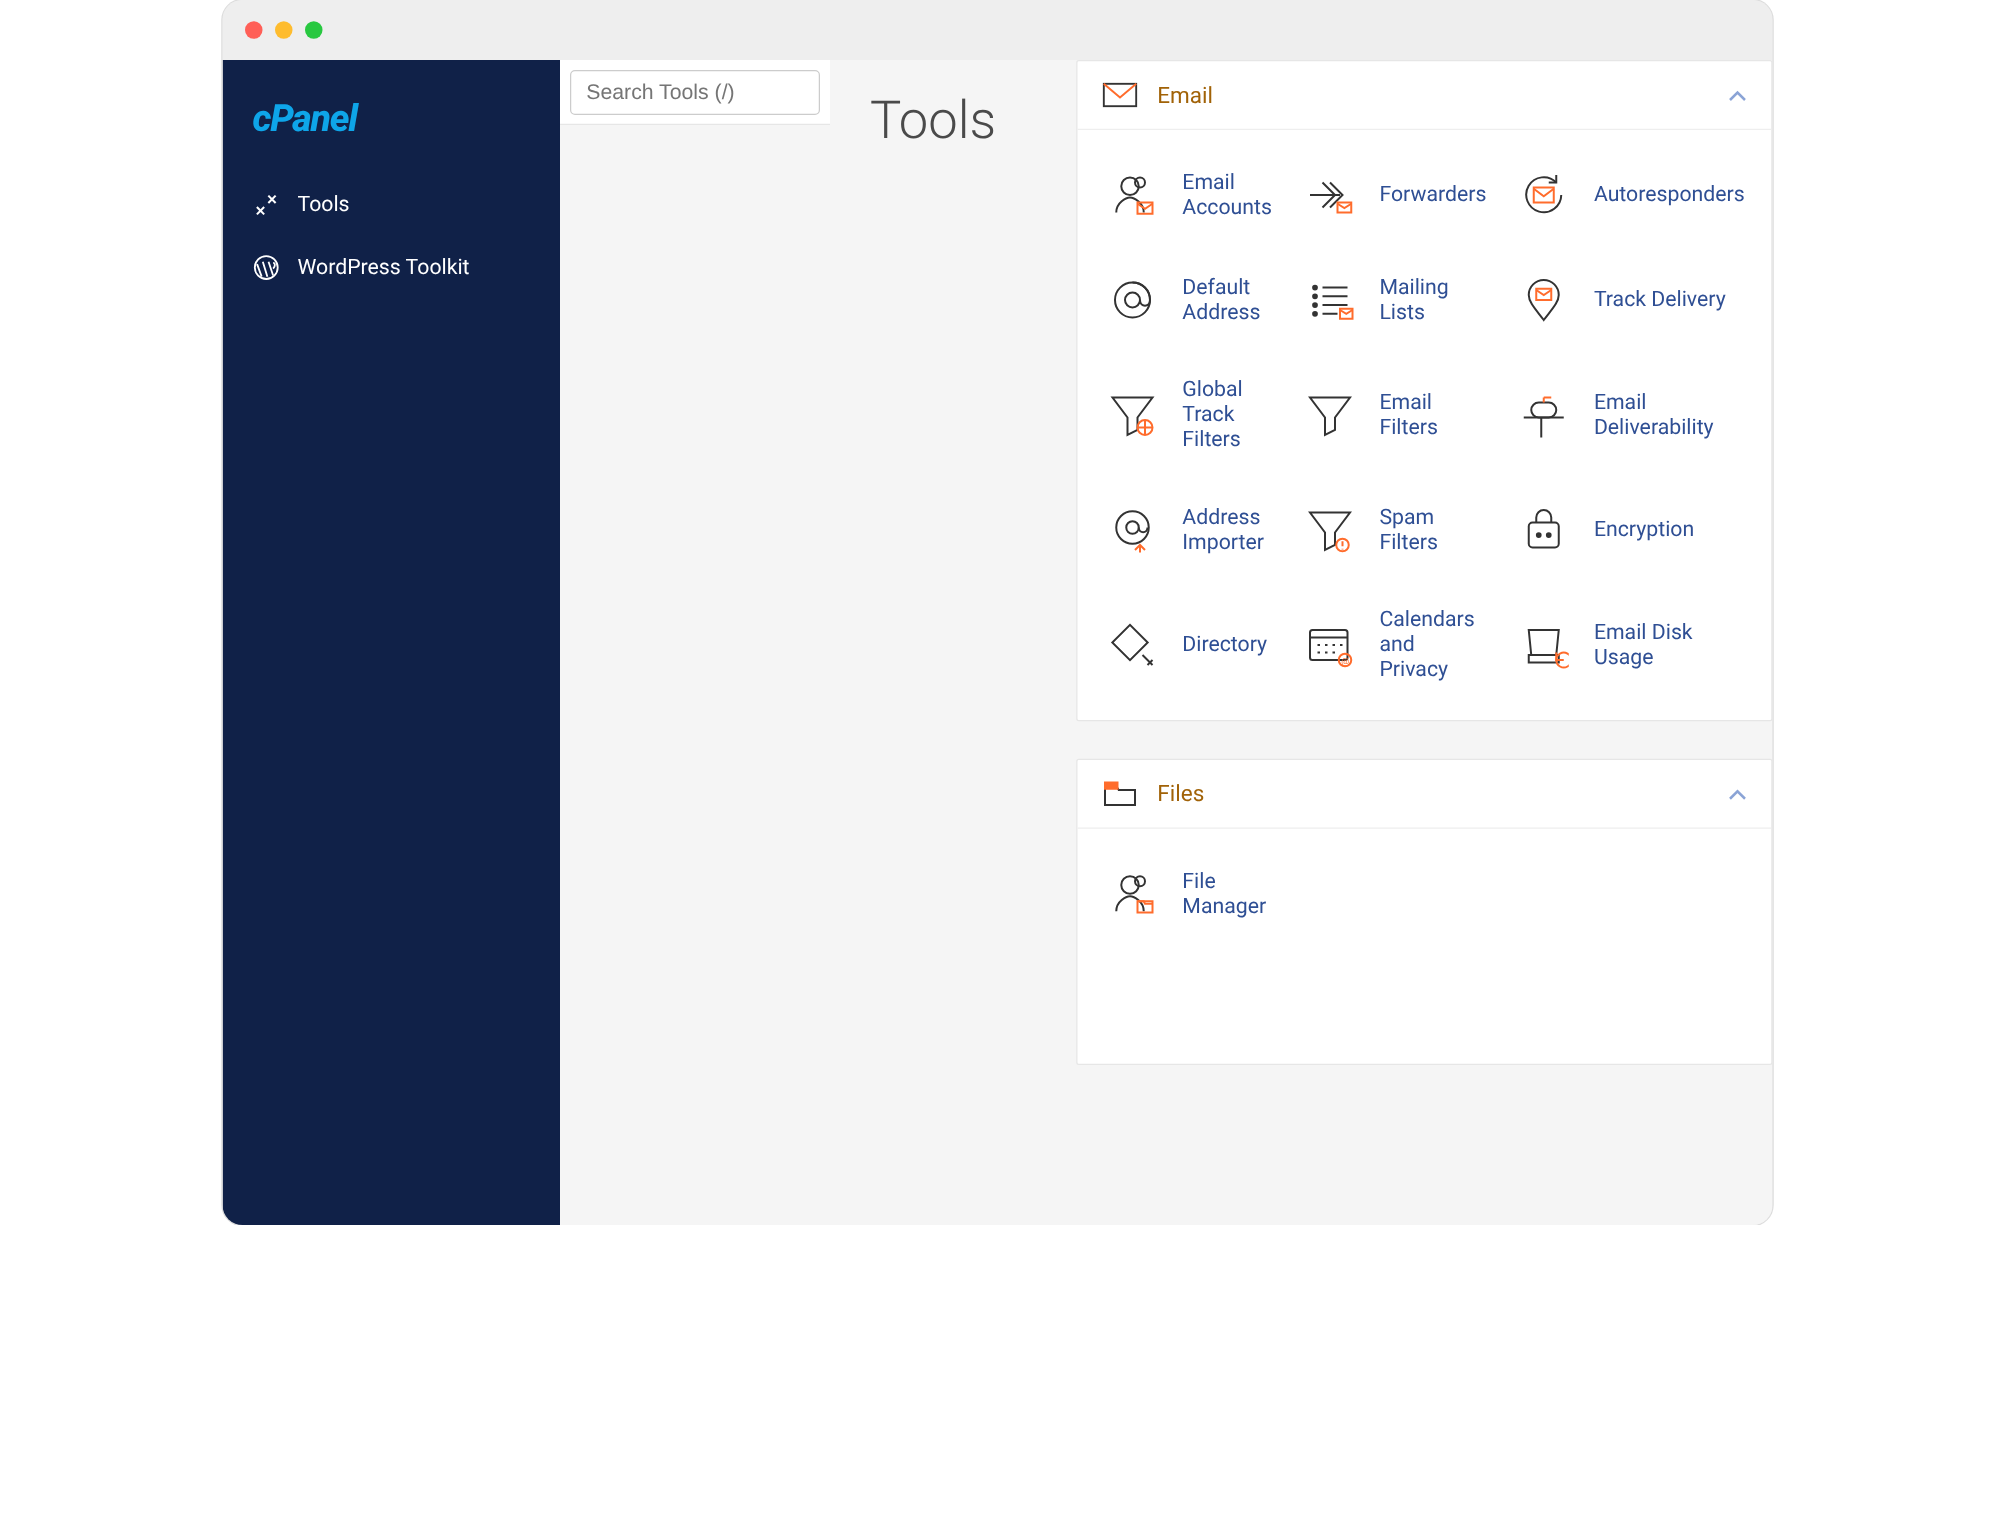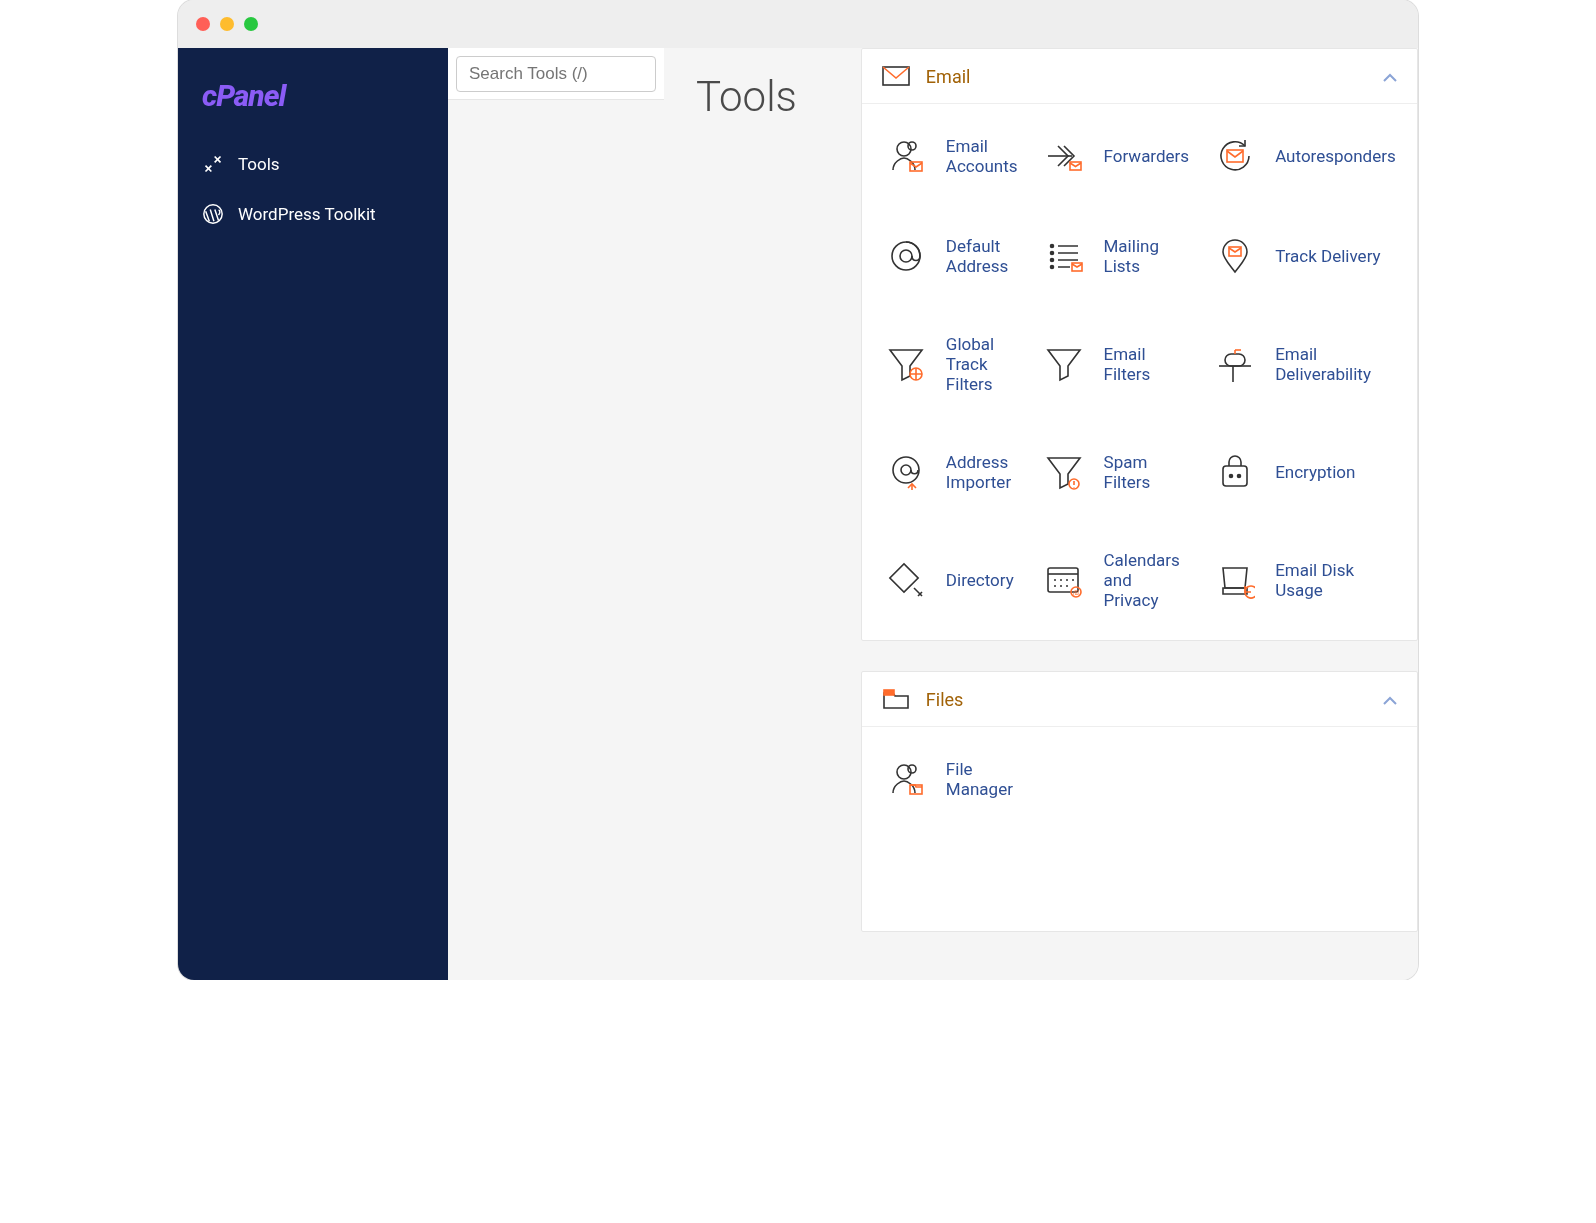--- a/index.html
+++ b/index.html
@@ -43,21 +43,21 @@
     color: #fff;
     padding-top: 20px;
     flex-shrink: 0;
   }
   .logo {
     padding: 10px 24px 26px 24px;
     font-style: italic;
     font-weight: 800;
     font-size: 30px;
     letter-spacing: -1px;
-    color: #8b5cf6;
+    color: #0ea5e9;
   }
   .nav-item {
     display: flex;
     align-items: center;
     gap: 14px;
     padding: 14px 24px;
     font-size: 17px;
     cursor: pointer;
   }
   .nav-icon { width: 22px; height: 22px; display:flex; align-items:center; justify-content:center; }
@@ -124,21 +124,21 @@
   .panel-icon {
     width: 28px; height: 22px;
     margin-right: 16px;
     display: flex; align-items: center; justify-content: center;
   }
 
   .panel-body {
     padding: 14px 10px;
     display: grid;
     grid-template-columns: repeat(3, 1fr);
-    gap: 24px 0;
+    gap: 8px 0;
   }
   .tool-item {
     display: flex;
     align-items: center;
     gap: 18px;
     padding: 16px 12px;
     cursor: pointer;
   }
   .tool-icon {
     width: 44px; height: 44px;

